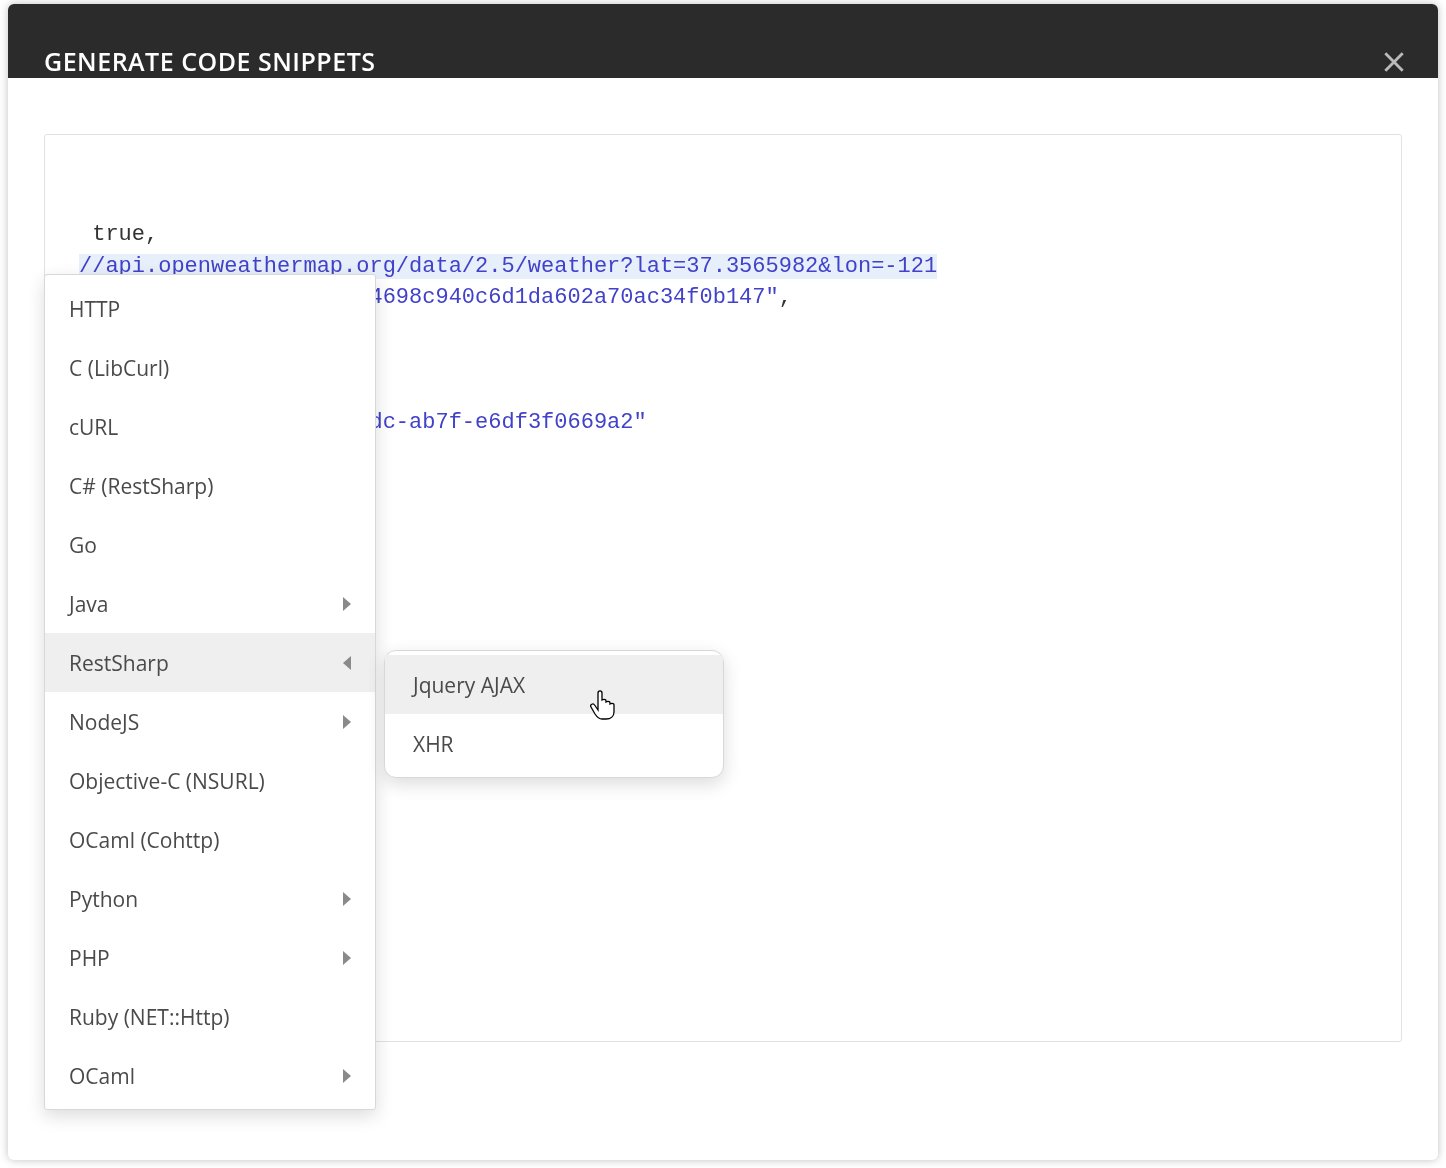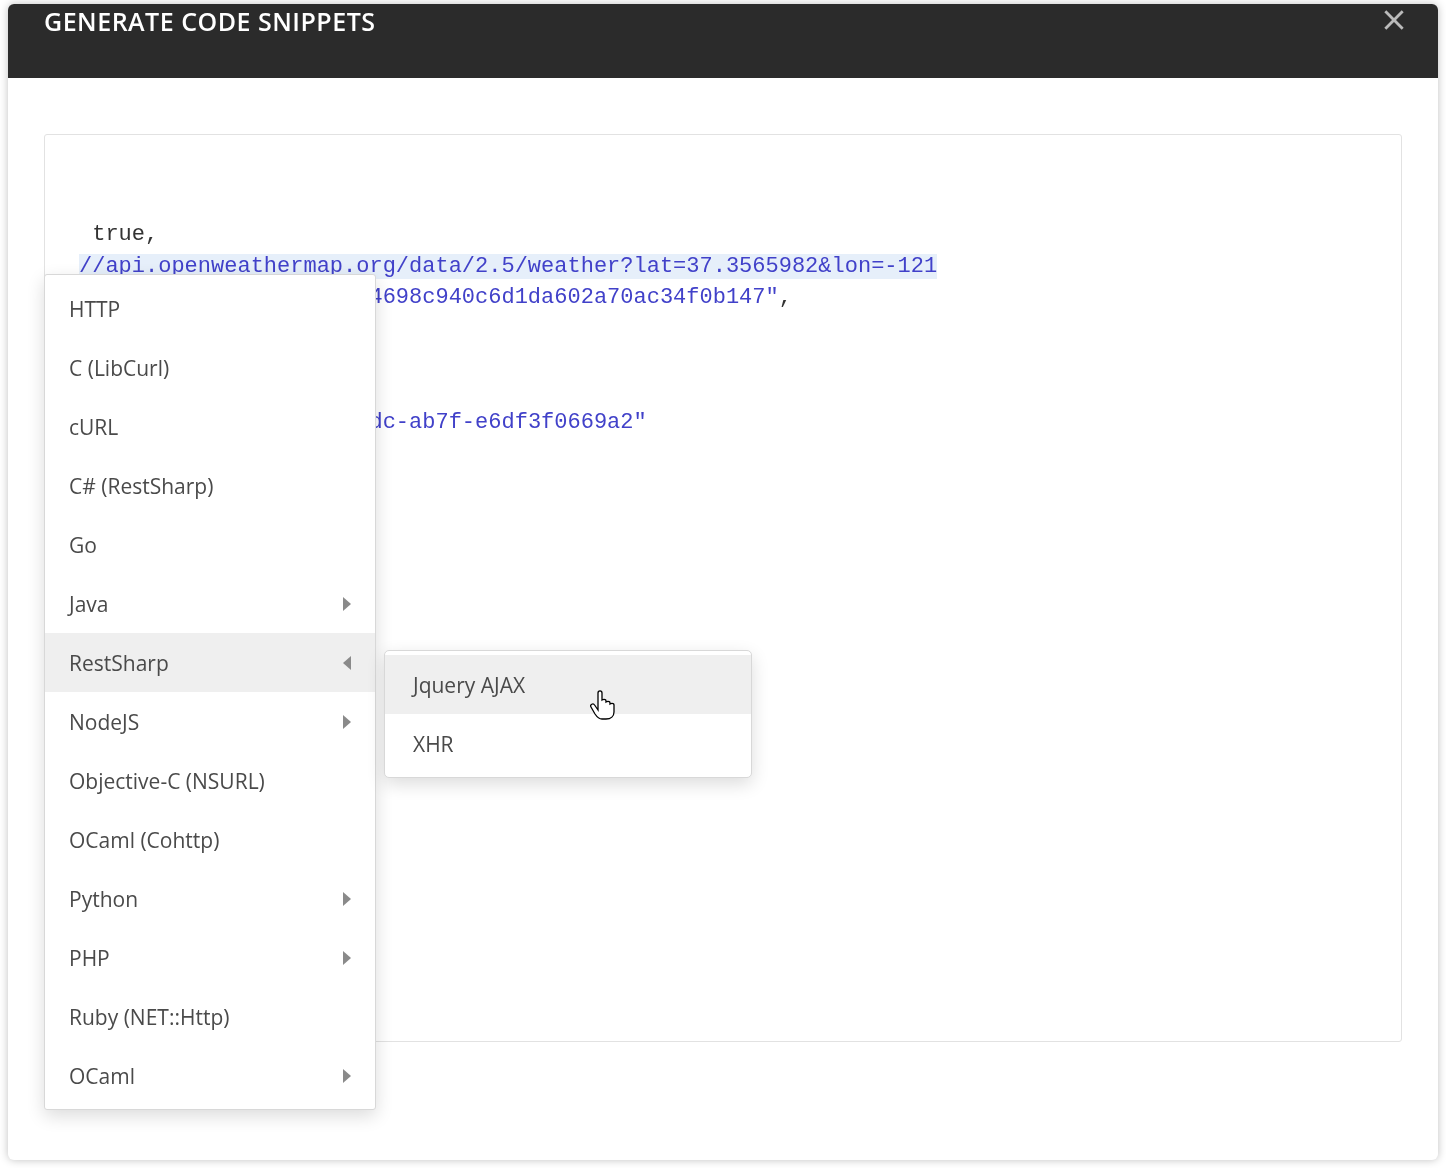--- a/index.html
+++ b/index.html
@@ -19,21 +19,21 @@
     background: #fff;
     border-radius: 6px;
     box-shadow: 0 0 8px rgba(0,0,0,0.25);
     overflow: hidden;
   }
   .modal-header {
     background: #2b2b2b;
     color: #fff;
     height: 74px;
     display: flex;
-    align-items: flex-start;
+    align-items: flex-end;
     justify-content: space-between;
     padding: 0 28px 0 36px;
   }
   .modal-title {
     font-size: 25px;
     font-weight: 600;
     letter-spacing: 0.5px;
   }
   .close-btn {
     width: 32px; height: 32px;
@@ -124,24 +124,24 @@
     border-top: 7px solid transparent;
     border-bottom: 7px solid transparent;
   }
   .caret-right { border-left: 8px solid #8a8a8a; }
   .caret-left  { border-right: 8px solid #8a8a8a; }
   
   .submenu {
     position: absolute;
     left: 376px;
     top: 572px;
-    width: 368px;
+    width: 340px;
     background: #fff;
     border: 1px solid #d8d8d8;
-    border-radius: 5px;
+    border-radius: 12px;
     box-shadow: 0 6px 18px rgba(0,0,0,0.14);
     z-index: 11;
     padding: 4px 0;
   }
   .submenu .menu-item { padding: 0 28px; }
   
   .cursor-hand {
     position: absolute;
     left: 582px;
     top: 612px;

